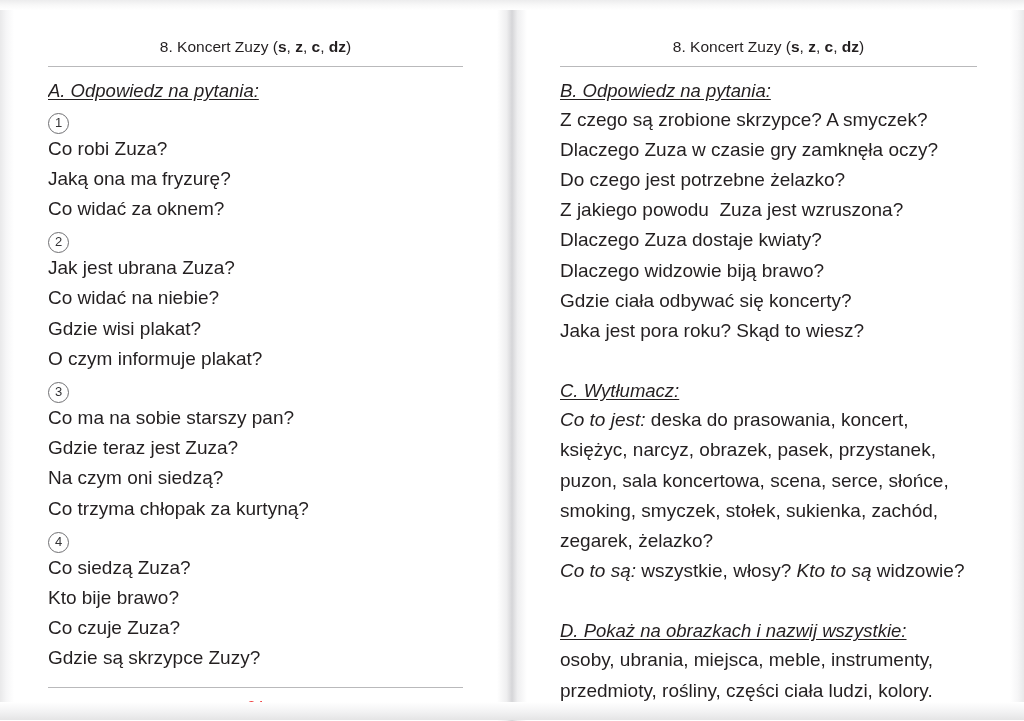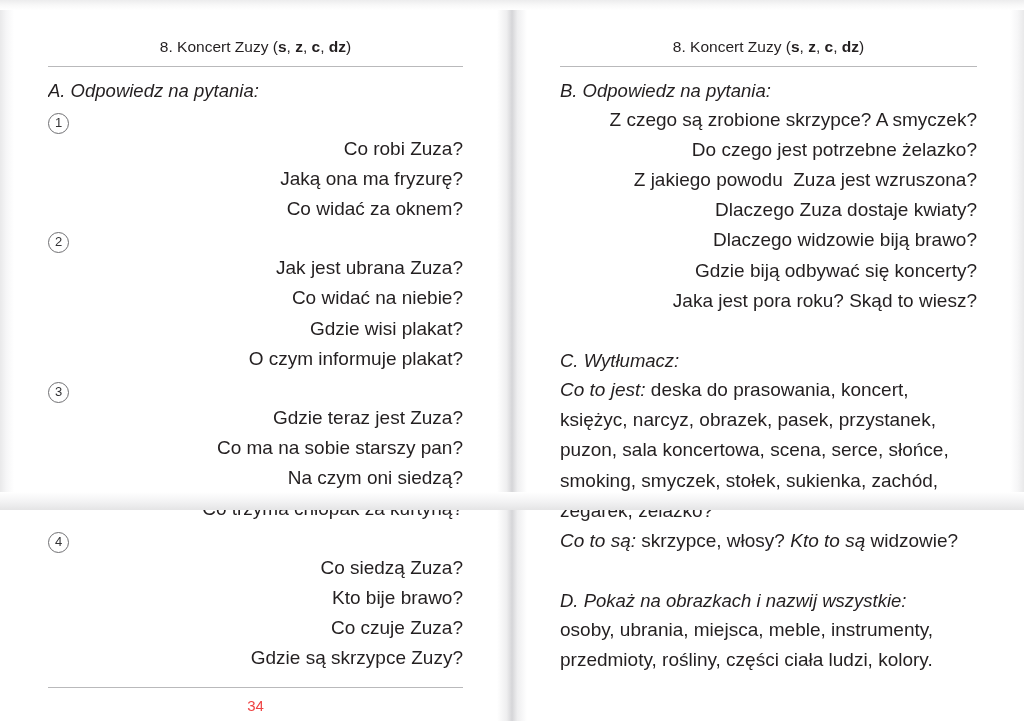--- a/index.html
+++ b/index.html
@@ -11,21 +11,21 @@
     height: 721px;
     overflow: hidden;
     background: #ffffff;
     font-family: "Liberation Sans", sans-serif;
     color: #231f20;
   }
 
   .book-spread {
     position: relative;
     width: 1024px;
-    height: 510px;
+    height: 720px;
     background: #ffffff;
     display: flex;
     box-sizing: border-box;
   }
 
   
   .edge-shade-left,
   .edge-shade-right,
   .edge-shade-top,
   .edge-shade-bottom {
@@ -113,31 +113,31 @@
   .content {
     flex: 1 1 auto;
     padding-top: 9px;
     overflow: hidden;
   }
 
   .section-title {
     font-style: italic;
     font-size: 18.5px;
     line-height: 29px;
+    text-decoration: underline;
     text-underline-offset: 2px;
     white-space: nowrap;
     color: #231f20;
   }
 
   .q-line {
     font-size: 19px;
     line-height: 30.2px;
     white-space: pre;
     color: #231f20;
-    text-align: right;
   }
 
   .group-marker {
     font-size: 19px;
     line-height: 28px;
     color: #4a4a4c;
   }
   .circled {
     display: inline-block;
     width: 19px;
@@ -204,22 +204,22 @@
         <div class="q-line">Jaką ona ma fryzurę?</div>
         <div class="q-line">Co widać za oknem?</div>
 
         <div class="group-marker"><span class="circled">2</span></div>
         <div class="q-line">Jak jest ubrana Zuza?</div>
         <div class="q-line">Co widać na niebie?</div>
         <div class="q-line">Gdzie wisi plakat?</div>
         <div class="q-line">O czym informuje plakat?</div>
 
         <div class="group-marker"><span class="circled">3</span></div>
+        <div class="q-line">Co ma na sobie starszy pan?</div>
         <div class="q-line">Gdzie teraz jest Zuza?</div>
-        <div class="q-line">Co ma na sobie starszy pan?</div>
         <div class="q-line">Na czym oni siedzą?</div>
         <div class="q-line">Co trzyma chłopak za kurtyną?</div>
 
         <div class="group-marker"><span class="circled">4</span></div>
         <div class="q-line">Co siedzą Zuza?</div>
         <div class="q-line">Kto bije brawo?</div>
         <div class="q-line">Co czuje Zuza?</div>
         <div class="q-line">Gdzie są skrzypce Zuzy?</div>
 
       </div>
@@ -236,36 +236,37 @@
     <div class="page-inner">
 
       <div class="running-head"><span>8. Koncert Zuzy (</span><b>s</b><span>, </span><b>z</b><span>, </span><b>c</b><span>, </span><b>dz</b><span>)</span></div>
 
       <div class="head-rule"></div>
 
       <div class="content">
 
         <div class="section-title">B. Odpowiedz na pytania:</div>
         <div class="q-line">Z czego są zrobione skrzypce? A smyczek?</div>
+        <div class="q-line">Dlaczego Zuza w czasie gry zamknęła oczy?</div>
         <div class="q-line">Do czego jest potrzebne żelazko?</div>
         <div class="q-line">Z jakiego powodu  Zuza jest wzruszona?</div>
         <div class="q-line">Dlaczego Zuza dostaje kwiaty?</div>
         <div class="q-line">Dlaczego widzowie biją brawo?</div>
-        <div class="q-line">Gdzie biją odbywać się koncerty?</div>
+        <div class="q-line">Gdzie ciała odbywać się koncerty?</div>
         <div class="q-line">Jaka jest pora roku? Skąd to wiesz?</div>
 
         <div class="spacer-line"></div>
 
         <div class="section-title">C. Wytłumacz:</div>
         <div class="body-line"><em>Co to jest:</em><span> deska do prasowania, koncert,</span></div>
         <div class="body-line">księżyc, narcyz, obrazek, pasek, przystanek,</div>
         <div class="body-line">puzon, sala koncertowa, scena, serce, słońce,</div>
         <div class="body-line">smoking, smyczek, stołek, sukienka, zachód,</div>
         <div class="body-line">zegarek, żelazko?</div>
-        <div class="body-line"><em>Co to są:</em><span> skrzypce, włosy? </span><em>Kto to są</em><span> widzowie?</span></div>
+        <div class="body-line"><em>Co to są:</em><span> wszystkie, włosy? </span><em>Kto to są</em><span> widzowie?</span></div>
 
         <div class="spacer-line"></div>
 
         <div class="section-title">D. Pokaż na obrazkach i nazwij wszystkie:</div>
         <div class="body-line">osoby, ubrania, miejsca, meble, instrumenty,</div>
         <div class="body-line">przedmioty, rośliny, części ciała ludzi, kolory.</div>
 
       </div>
 
 

